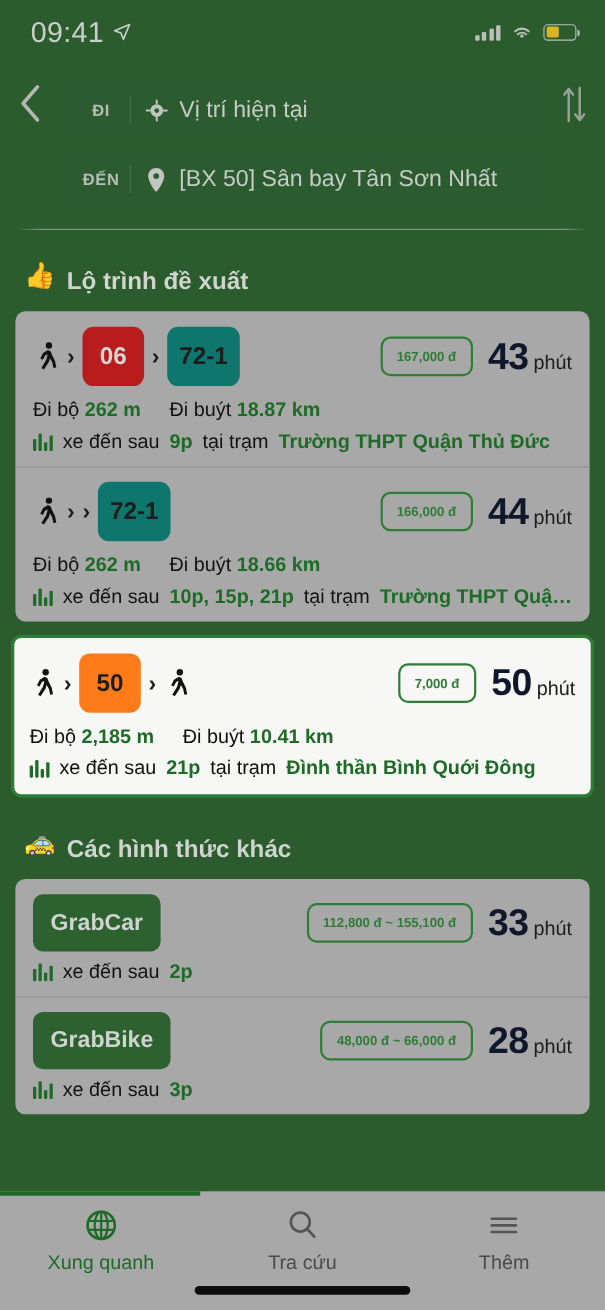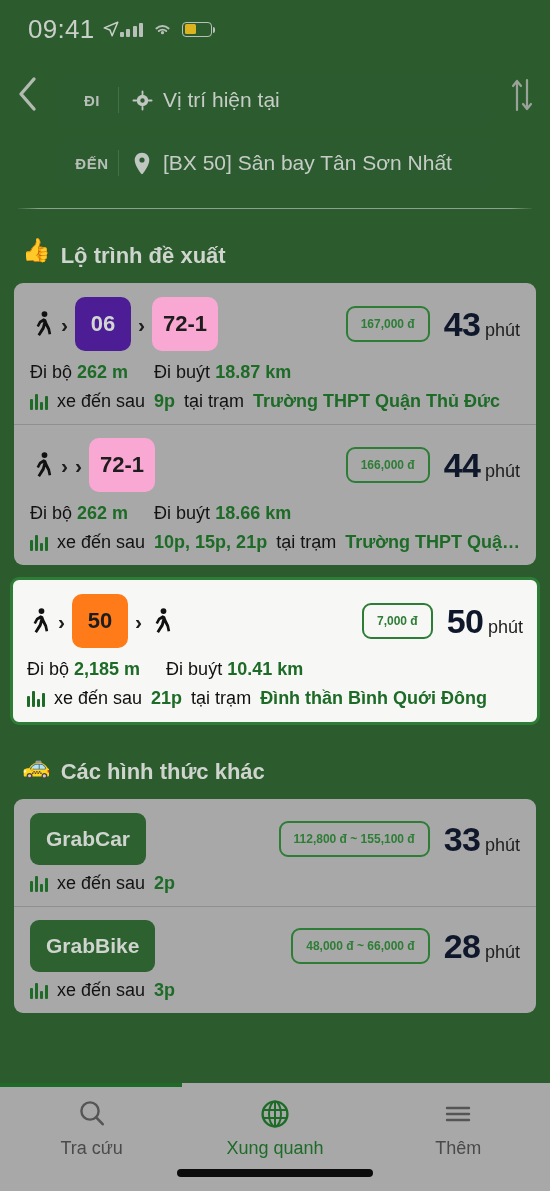--- a/index.html
+++ b/index.html
@@ -7,21 +7,21 @@
     width: 550px; height: 1191px;
     background: #2c5c2e;
     font-family: "Liberation Sans", sans-serif;
     overflow: hidden;
   }
   .phone { position: relative; width: 550px; height: 1191px; background: #2c5c2e; display:flex; flex-direction:column; }
 
   
   .statusbar {
     height: 58px; flex: 0 0 58px;
-    display: flex; align-items: center; justify-content: flex-start;
+    display: flex; align-items: center; justify-content: space-between;
     padding: 0 26px 0 28px;
     color: #c9cfc9;
   }
   .sb-left { display:flex; align-items:center; gap:7px; }
   .sb-time { font-size: 26px; font-weight: 500; letter-spacing: .3px; color:#c9cfc9; }
   .loc-arrow { width: 18px; height: 18px; display:block; }
   .sb-right { display: flex; align-items: center; gap: 9px; }
   .bars { display: flex; align-items: flex-end; gap: 2.5px; height: 15px; }
   .bars i { width: 4px; background: #b9c0b9; border-radius: 1px; display:block; }
   .bars i:nth-child(1){height:5px}.bars i:nth-child(2){height:8px}
@@ -59,22 +59,22 @@
 
   .row-top { display:flex; align-items:center; }
   .legs { display:flex; align-items:center; gap:7px; flex:1; min-width:0; }
   .walk-ico { width: 24px; height: 30px; display:flex; align-items:center; justify-content:center; }
   .chev { font-size: 21px; font-weight: 700; color:#1d1d1d; line-height:1; }
   .badge {
     min-width: 56px; height: 54px; border-radius: 10px;
     display:flex; align-items:center; justify-content:center;
     font-size: 22px; font-weight: 700; padding: 0 11px;
   }
-  .badge.green { background:#4c1d95; color:#d2d7d2; }
-  .badge.brown { background:#f9a8d4; color:#1d1d1d; }
+  .badge.green { background:#b91c1c; color:#d2d7d2; }
+  .badge.brown { background:#0f766e; color:#1d1d1d; }
   .badge.orange{ background:#ff7a18; color:#1d1d1d; }
 
   .right-block { display:flex; align-items:center; gap:14px; flex:0 0 auto; }
   .price-pill {
     border: 2.4px solid #2e7d36; border-radius: 9px;
     padding: 9px 13px; font-size: 12px; font-weight: 700; color:#2e7d36;
     white-space: nowrap; background: transparent;
   }
   .dur { text-align:center; min-width: 48px; }
   .dur .n { font-size: 34px; font-weight: 700; color:#0f172a; line-height: .95; letter-spacing:-.5px; }
@@ -383,37 +383,37 @@
             </span>
           <span>xe đến sau</span>
           <b>3p</b>
         </div>
       </div>
 
     </div>
   </div>
 
   <div class="tabbar">
-    <div class="tab">
-      <svg width="34" height="34" viewBox="0 0 34 34">
-        <circle cx="15" cy="14" r="8.6" fill="none" stroke="#555" stroke-width="2.4"></circle>
-        <path d="m21.4 20.6 6.3 6.6" stroke="#555" stroke-width="2.6" stroke-linecap="round"></path>
-      </svg>
-      <span class="lbl">Tra cứu</span>
-    </div>
     <div class="tab active">
       <svg width="34" height="34" viewBox="0 0 34 34">
         <circle cx="17" cy="17" r="12.4" fill="none" stroke="#1d6b27" stroke-width="2.4"></circle>
         <ellipse cx="17" cy="17" rx="6" ry="12.4" fill="none" stroke="#1d6b27" stroke-width="2"></ellipse>
         <path d="M5 13h24M5 21h24M17 4.6v24.8" stroke="#1d6b27" stroke-width="2" fill="none"></path>
       </svg>
       <span class="lbl">Xung quanh</span>
     </div>
     <div class="tab">
       <svg width="34" height="34" viewBox="0 0 34 34">
+        <circle cx="15" cy="14" r="8.6" fill="none" stroke="#555" stroke-width="2.4"></circle>
+        <path d="m21.4 20.6 6.3 6.6" stroke="#555" stroke-width="2.6" stroke-linecap="round"></path>
+      </svg>
+      <span class="lbl">Tra cứu</span>
+    </div>
+    <div class="tab">
+      <svg width="34" height="34" viewBox="0 0 34 34">
         <g stroke="#555" stroke-width="2.4" stroke-linecap="round">
             <path d="M6 11h22M6 17h22M6 23h22"></path>
           </g>
       </svg>
       <span class="lbl">Thêm</span>
     </div>
     <div class="home-ind"></div>
   </div>
 
 </div>

